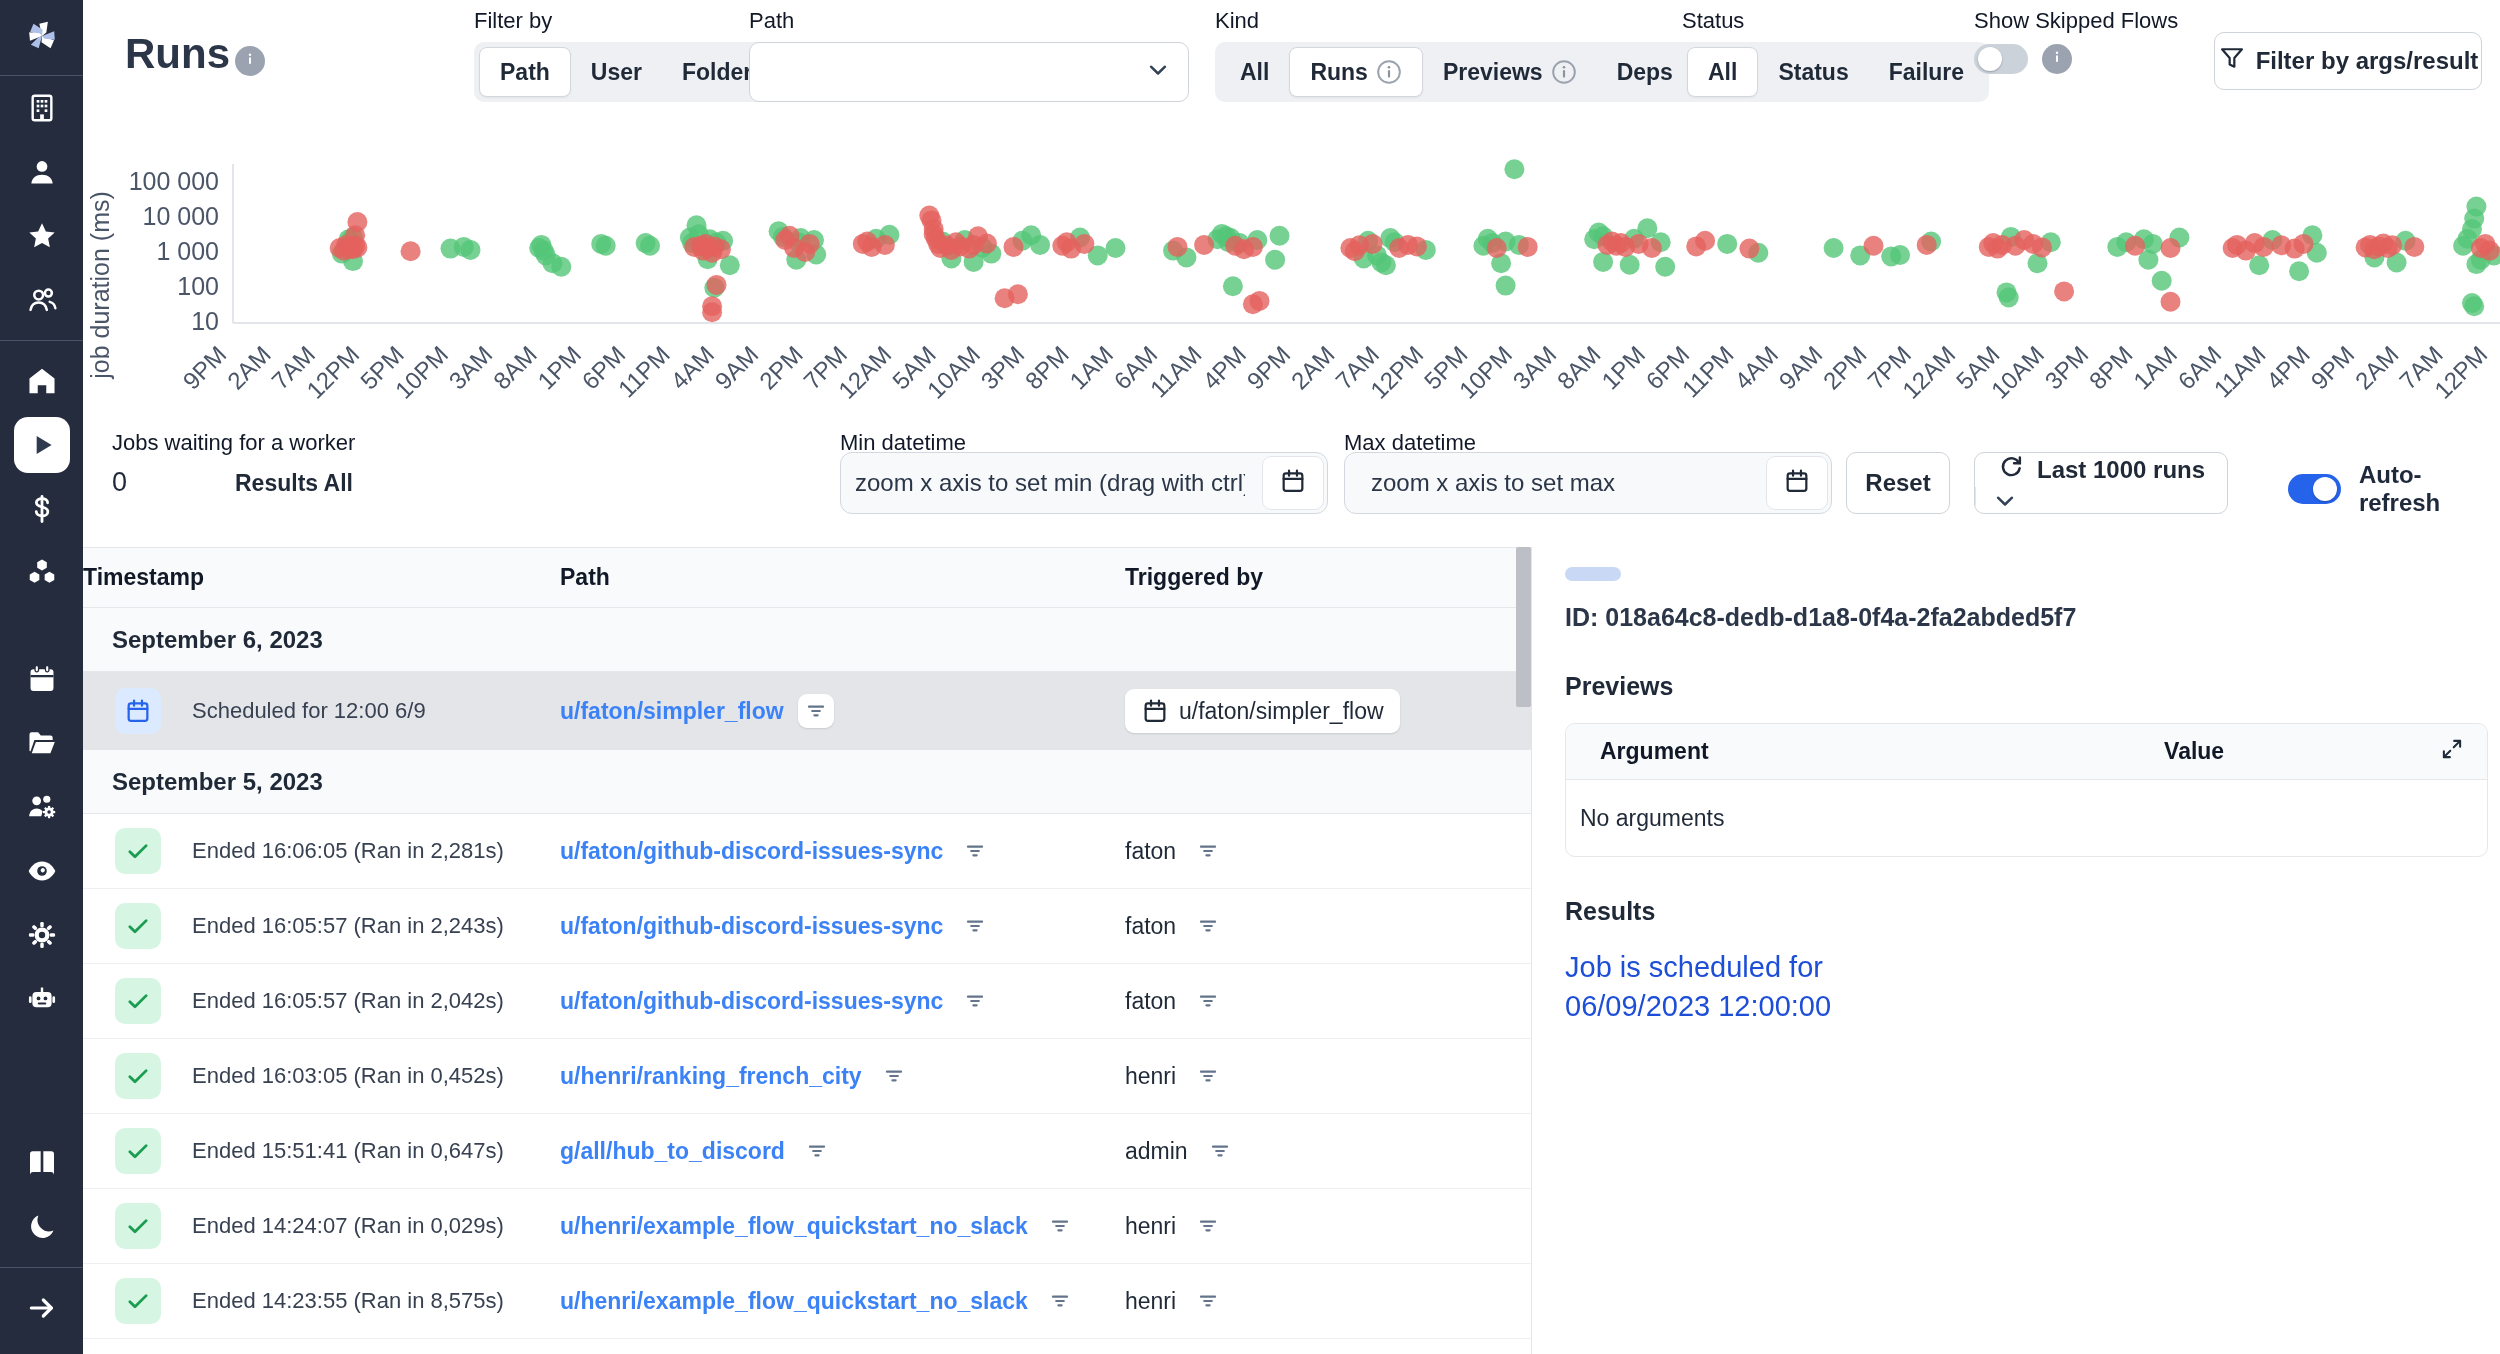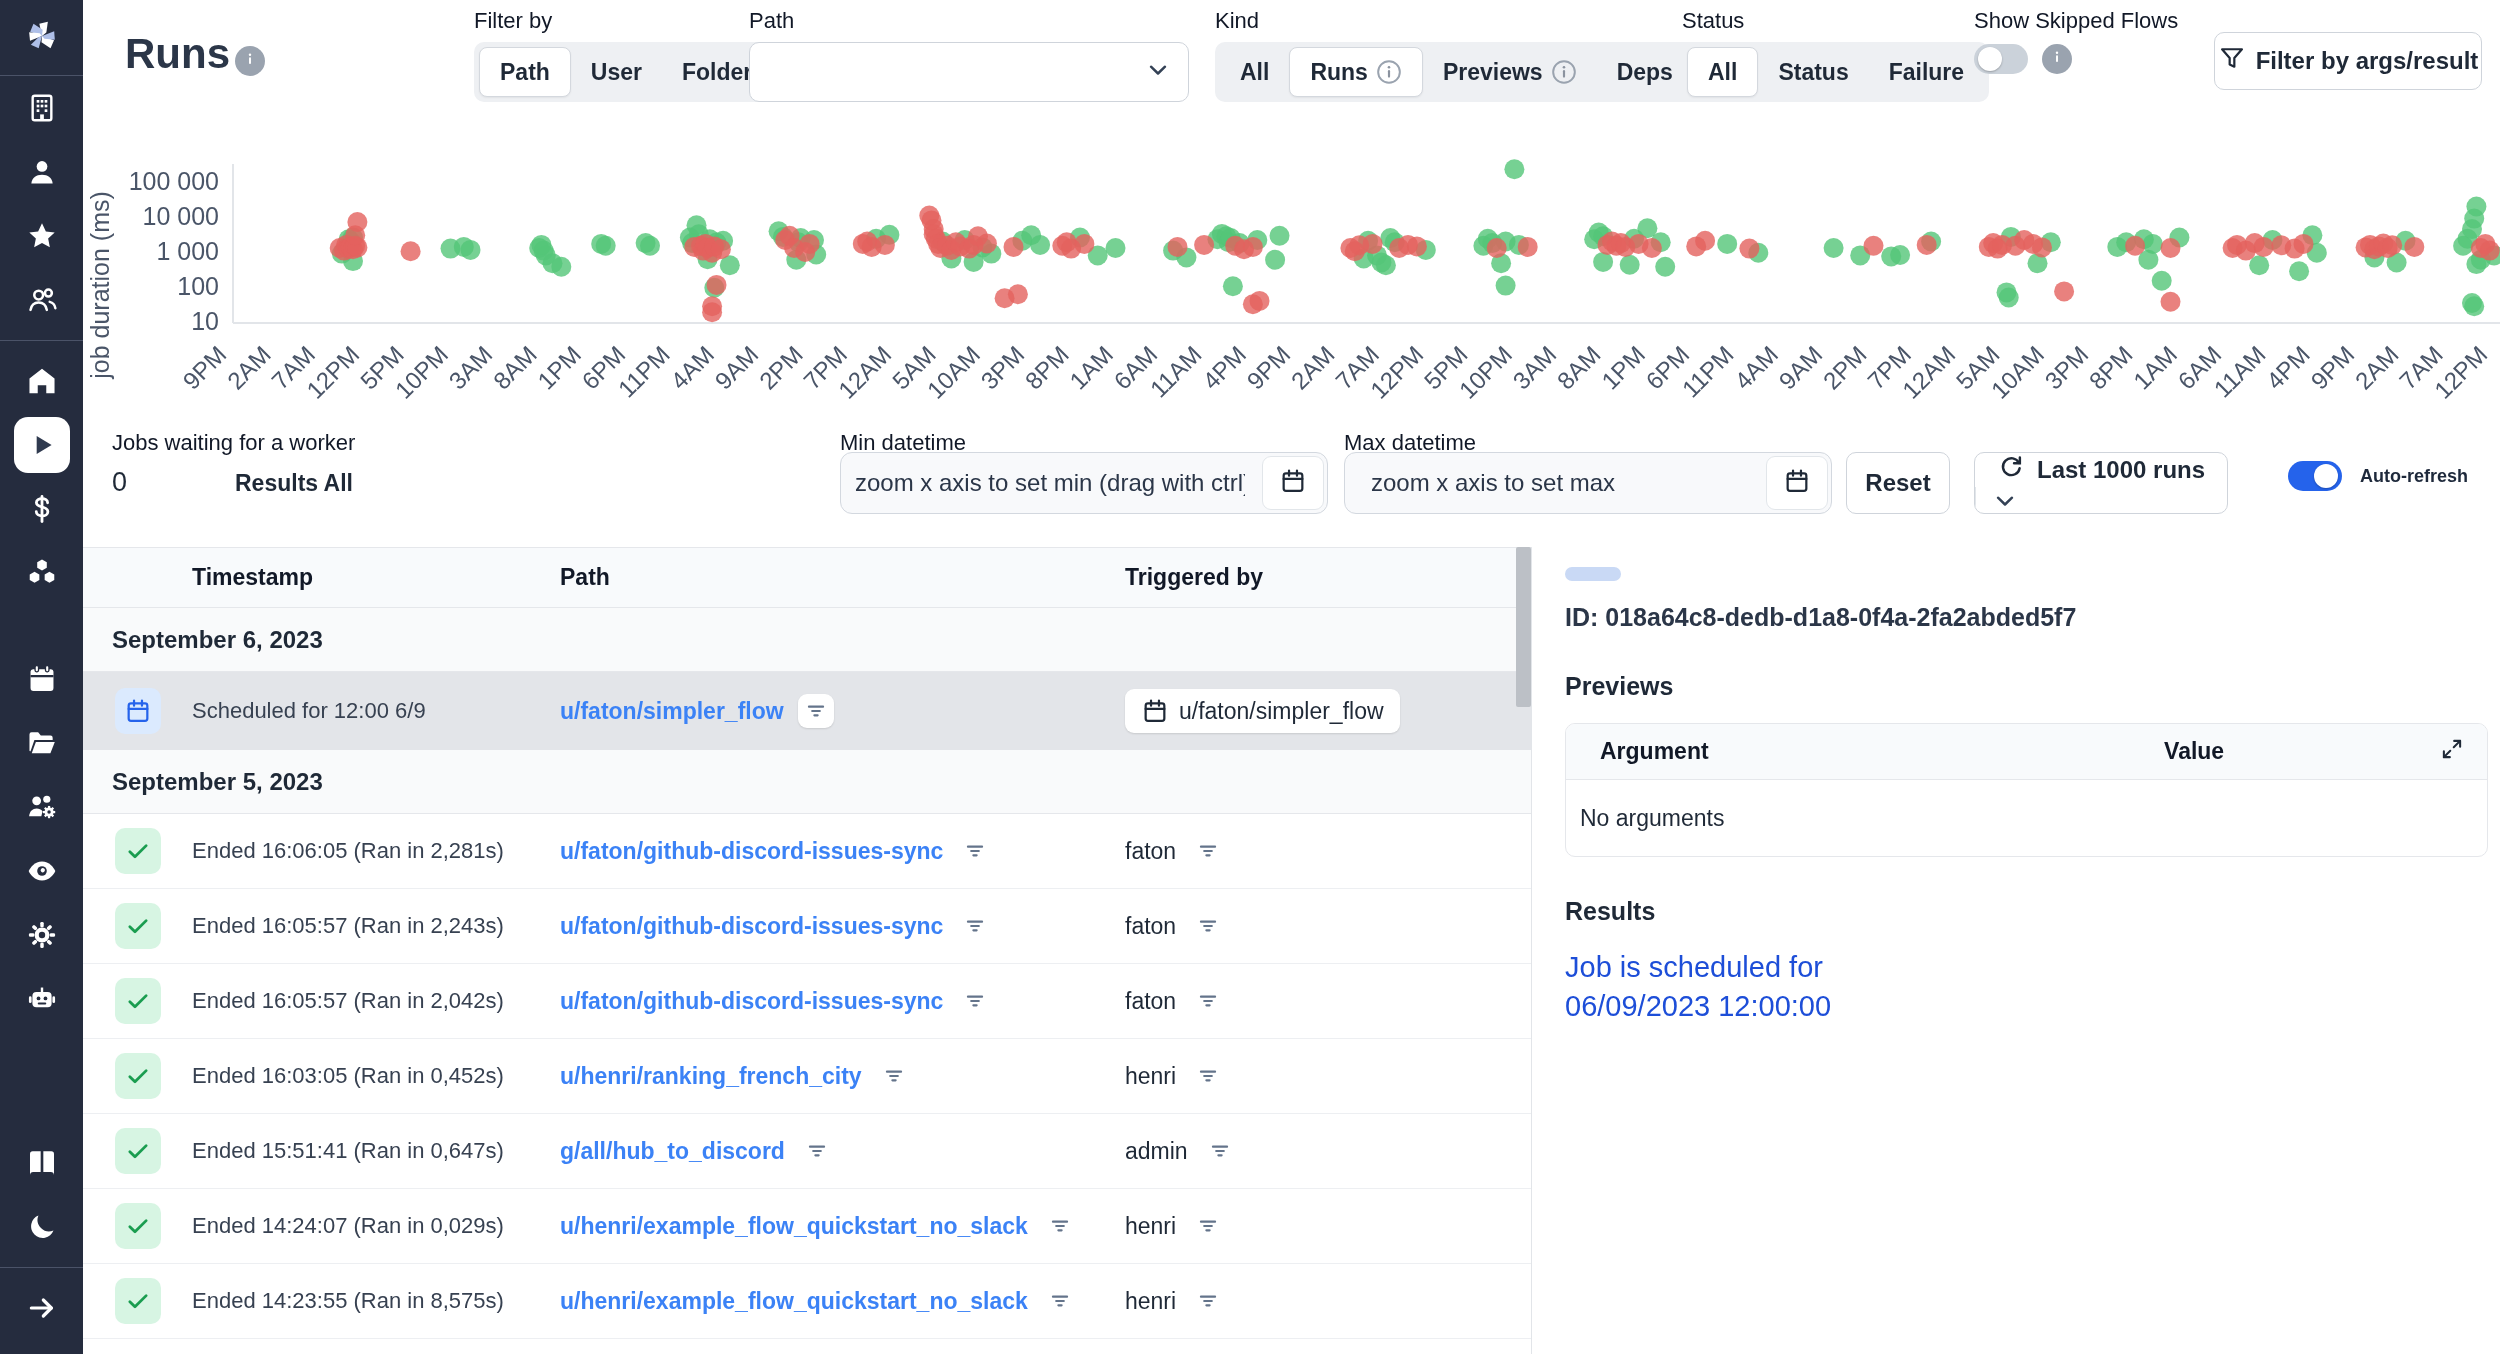--- a/index.html
+++ b/index.html
@@ -58,28 +58,28 @@
   .cal-btn { width:62px; margin:3px; background:#fff; border:1px solid #e2e6ea; border-radius:9px;
     display:flex; align-items:center; justify-content:center; cursor:pointer; color:#1f2937; }
   .reset-btn { position:absolute; left:1763px; top:27px; width:104px; height:62px; }
   .split-btn { position:absolute; left:1891px; top:27px; height:62px; display:flex; align-items:stretch;
     background:#fff; border:1px solid #cfd4db; border-radius:10px; overflow:hidden;flex-direction:column; }
   .split-main { display:flex; align-items:center; gap:12px; padding:0 22px; font-size:24px; font-weight:700;
     color:#1f2937; cursor:pointer; }
   .split-chev { width:58px; display:flex; align-items:center; justify-content:center;
     border-left:1px solid #e2e6ea; cursor:pointer; }
   .auto-wrap { position:absolute; left:2205px; top:36px; display:flex; align-items:center; gap:18px; }
-  .auto-label { font-size:18px; font-weight:600; color:#1e293b; }
+  .auto-label { font-size:24px; font-weight:600; color:#1e293b; }
 
   
   .table-section { position:absolute; left:83px; top:547px; width:1449px; bottom:0;
     border-top:1px solid #e5e7eb; border-right:1px solid #e2e5e9; overflow:hidden; background:#fff; }
   .t-header { display:flex; height:60px; background:#f8fafc; border-bottom:1px solid #e5e7eb;
     align-items:center; font-size:23px; font-weight:600; color:#111827; }
-  .col-ts { width:477px; padding-left:109px; }
+  .col-ts { width:477px; }
   .col-path { width:565px; }
   .col-trig { flex:1; }
   .date-row { height:64px; background:#f9fafb; border-bottom:1px solid #e5e7eb; display:flex; align-items:center;
     padding-left:29px; font-size:24px; font-weight:600; color:#1f2937; }
   .run-row { display:flex; align-items:center; height:75px; border-bottom:1px solid #edeff2; background:#fff; cursor:pointer; }
   .run-row.selected { height:78px; background:#e3e5e9; border-bottom:none; }
   .cell-icon { width:109px; display:flex; justify-content:center; }
   .badge { width:46px; height:46px; border-radius:10px; display:flex; align-items:center; justify-content:center; }
   .badge.success { background:#d7f5e3; }
   .badge.sched { background:#dbeafe; color:#2563eb; }

